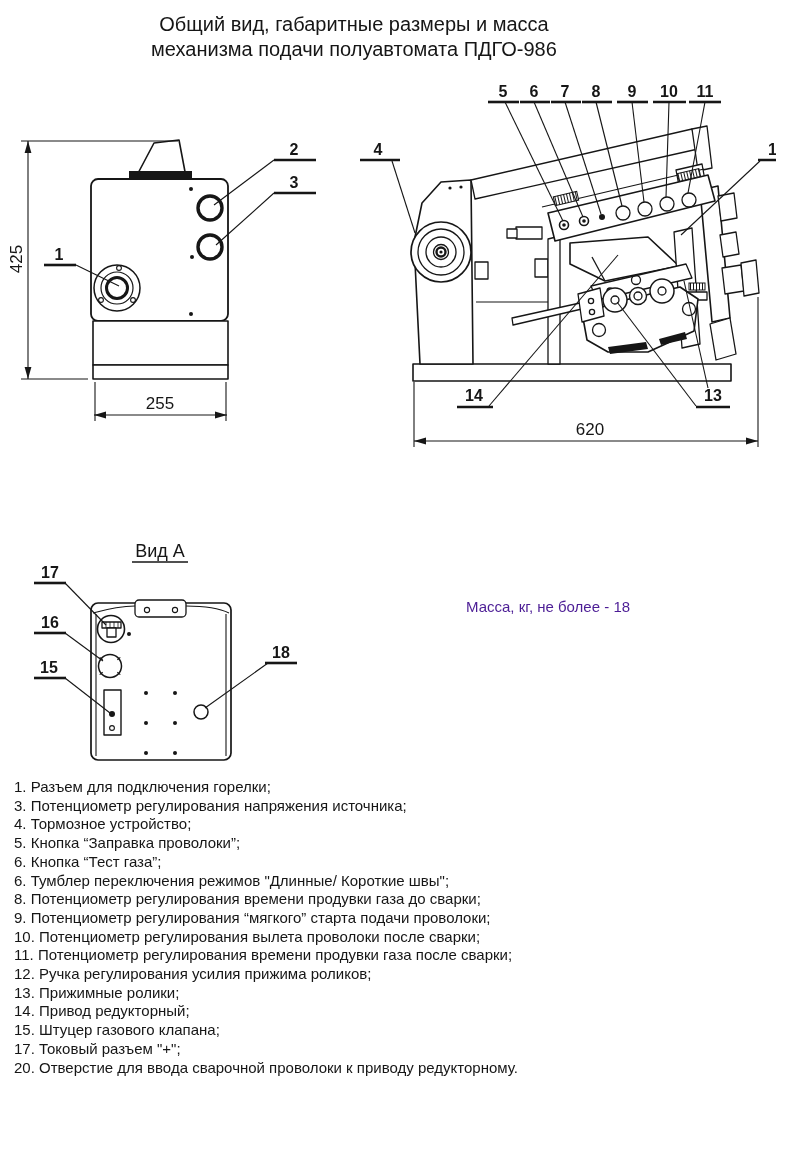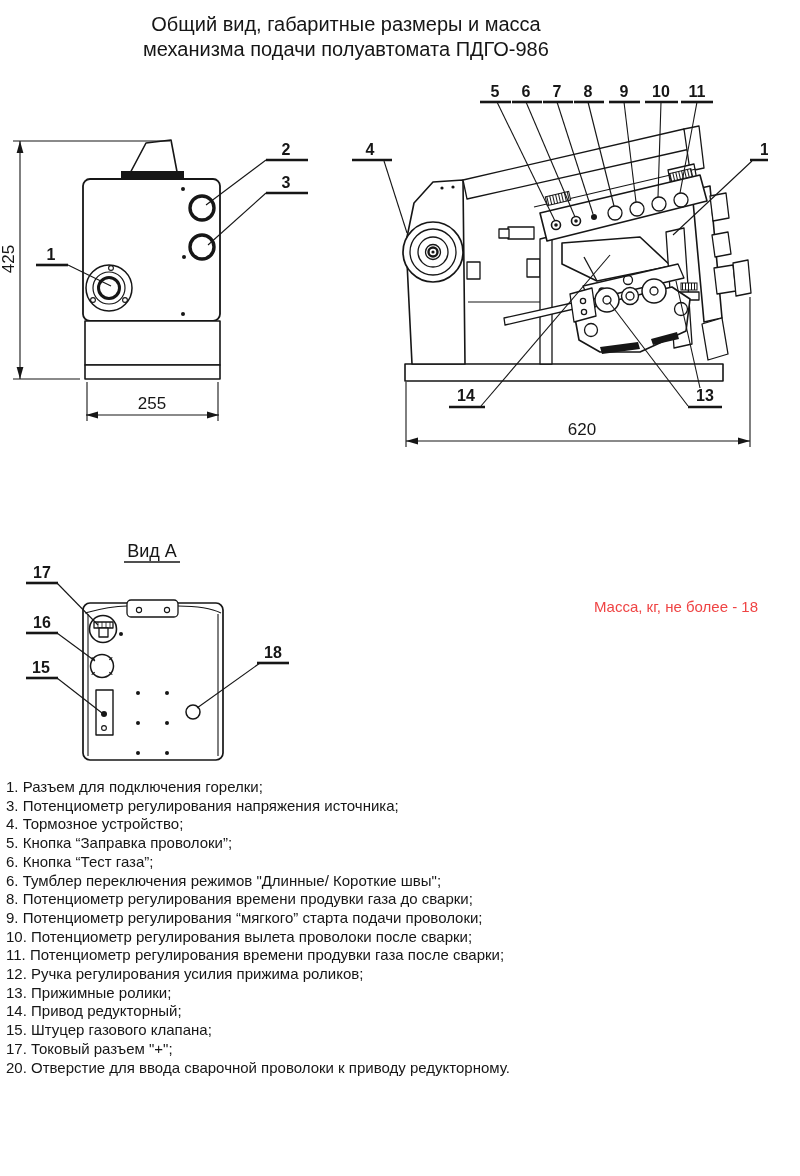--- a/index.html
+++ b/index.html
@@ -1,22 +1,22 @@
 <!DOCTYPE html>
 <html><head>
 <meta charset="utf-8">
 <style>
   html,body{margin:0;padding:0;background:#ffffff;}
   .page{position:relative;width:768px;height:1176px;background:#ffffff;overflow:hidden;
-        font-family:"Liberation Sans",sans-serif;color:#161616;}
+        font-family:"Liberation Sans",sans-serif;color:#161616;margin-left:8px;}
   .title{position:absolute;top:12px;left:40px;width:612px;text-align:center;
          font-size:20px;line-height:25px;color:#161616;}
   .drawing{position:absolute;top:0;left:0;}
-  .mass-note{position:absolute;top:598px;left:458px;width:300px;text-align:right;
-             font-size:15px;color:#ef4444;}
+  .mass-note{position:absolute;top:598px;left:458px;width:300px;text-align:left;
+             font-size:15px;color:#4c1d95;}
   .parts-list{position:absolute;top:778px;left:6px;width:790px;
               font-size:15px;line-height:18.7px;color:#161616;}
   
   .o{stroke:#161616;stroke-width:1.6;fill:#ffffff;stroke-linejoin:round;}
   .o2{stroke:#161616;stroke-width:1.3;fill:#ffffff;stroke-linejoin:round;}
   .l{stroke:#161616;stroke-width:1.3;fill:none;}
   .t{stroke:#161616;stroke-width:1.1;fill:none;}
   .u{stroke:#161616;stroke-width:2.6;fill:none;}
   .f{fill:#161616;stroke:none;}
   .num{font-family:"Liberation Sans",sans-serif;font-size:16px;font-weight:bold;fill:#161616;}

